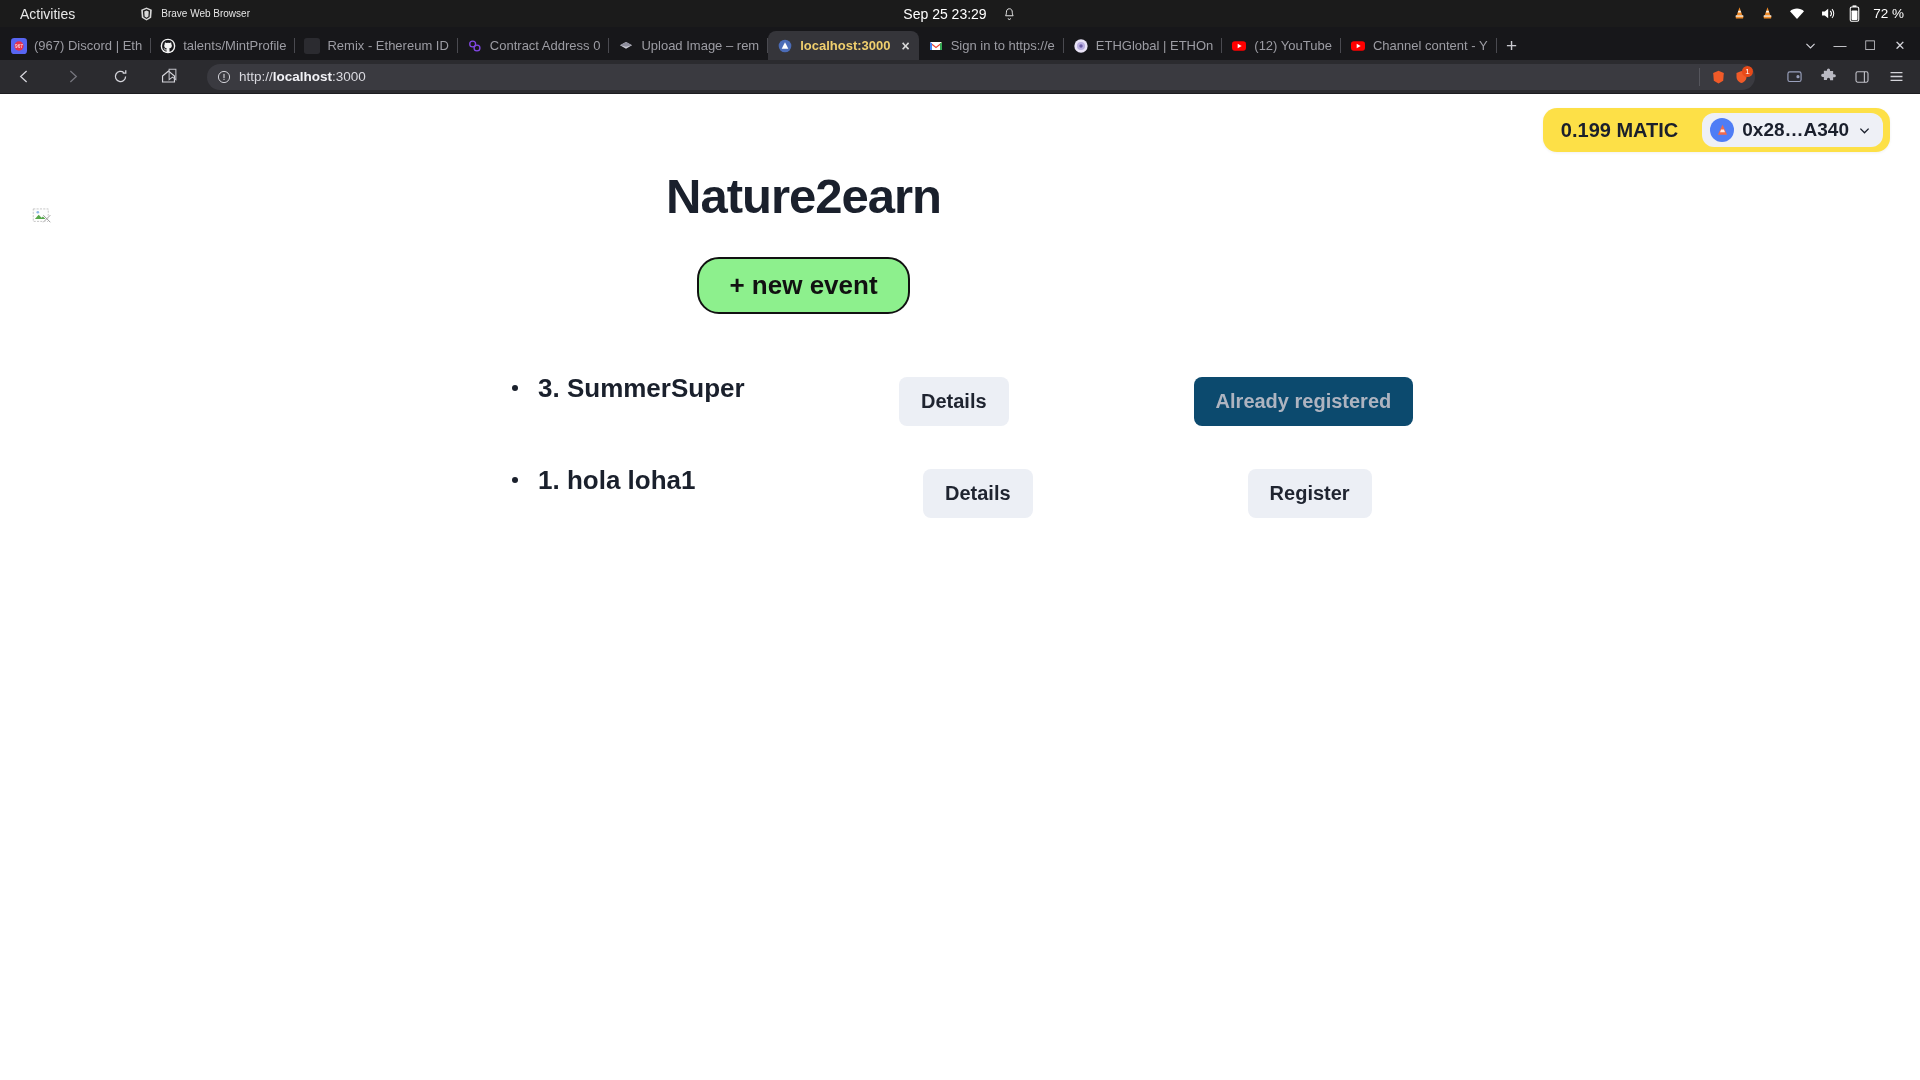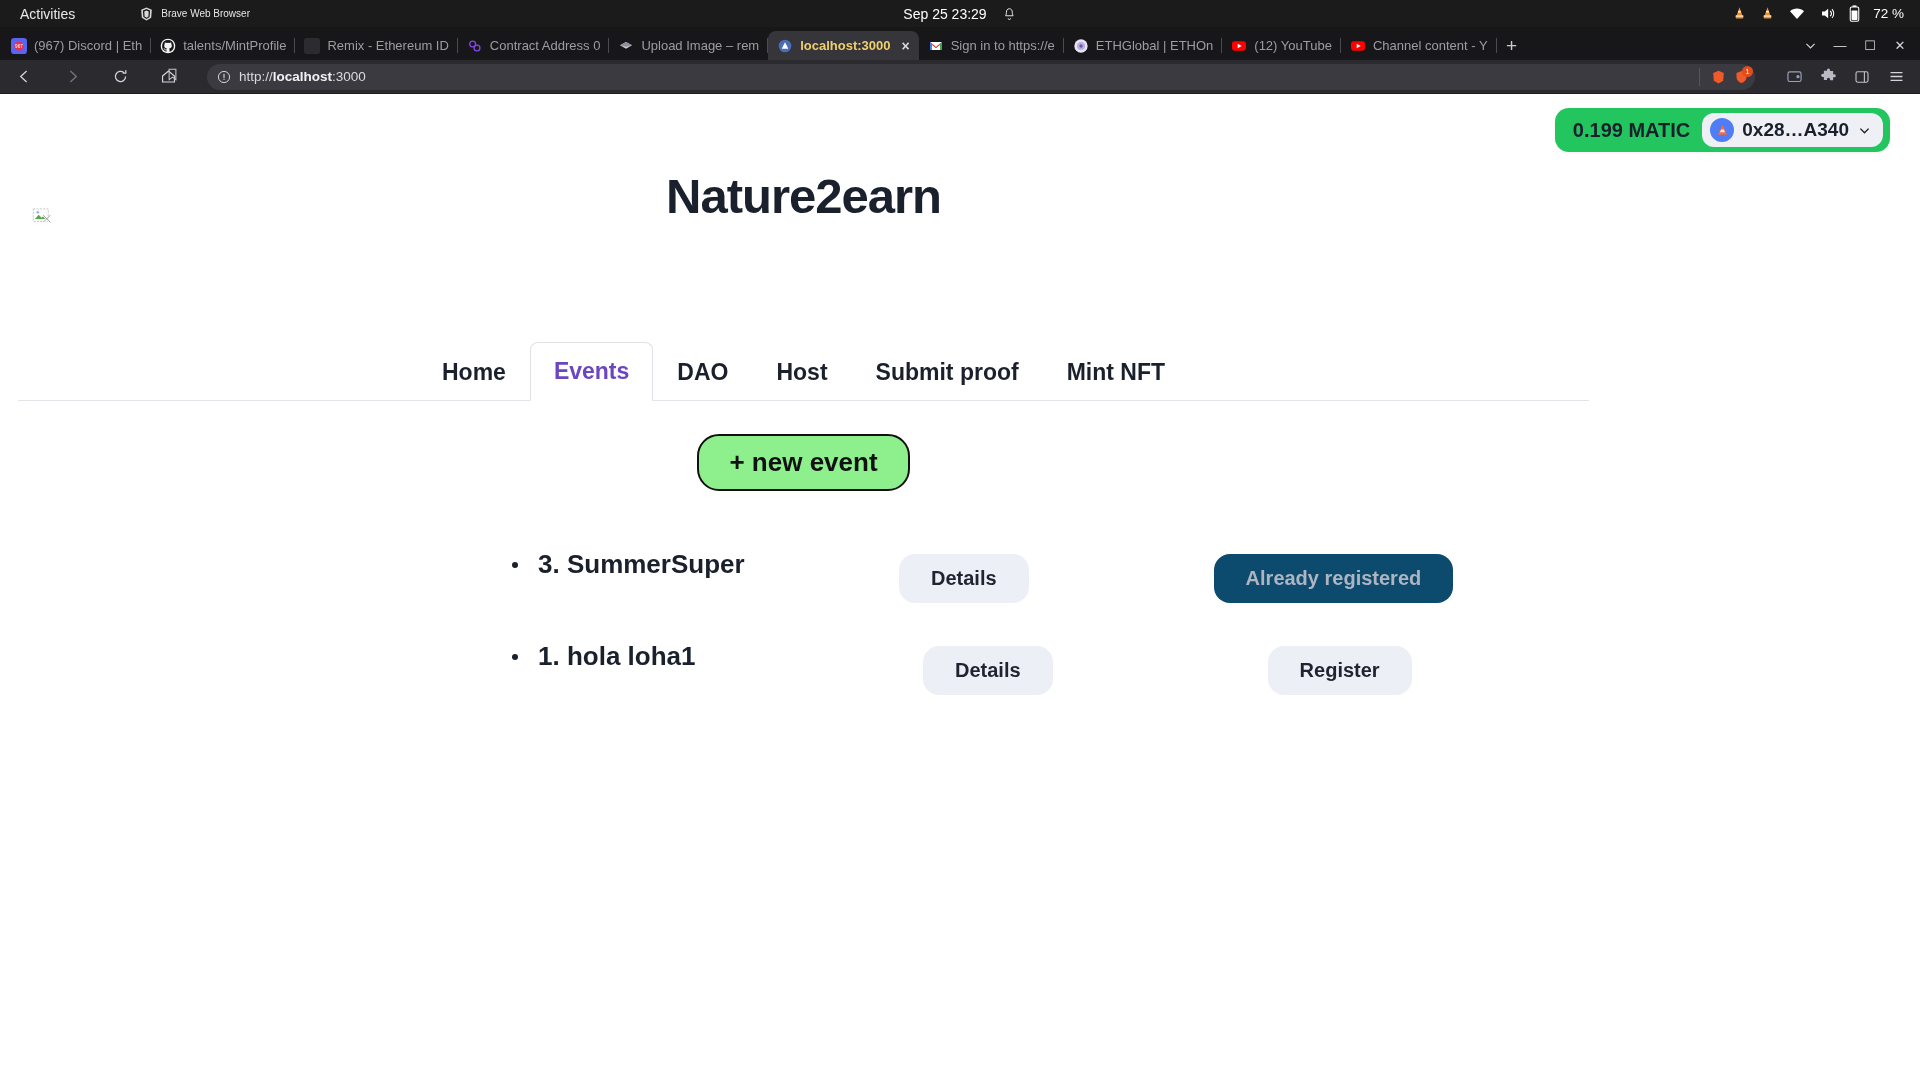--- a/index.html
+++ b/index.html
@@ -117,24 +117,24 @@
     width: 100%; height: calc(1080px - 27px - 33px - 35px);
     background: #ffffff;
     position: relative;
     overflow: hidden;
   }
   .wallet-wrap {
     position: absolute; right: 30px; top: 14px;
     display: flex; justify-content: flex-end;
   }
   .wallet-pill {
-    background: #22c55e;
+    background: #fde047;
     border-radius: 14px;
     padding: 5px 7px 5px 18px;
-    display: flex; align-items: center; gap: 12px;
+    display: flex; align-items: center; gap: 24px;
     box-shadow: 0 1px 3px rgba(0,0,0,0.06);
   }
   .wallet-balance { font-size: 20px; font-weight: bold; color: #1a1f2c; }
   .wallet-acct {
     background: #eef0f6; border-radius: 12px;
     padding: 5px 11px 5px 8px;
     display: flex; align-items: center; gap: 8px;
   }
   .avatar-blob {
     width: 24px; height: 24px; border-radius: 50%;
@@ -216,22 +216,22 @@
     position: absolute; left: 512px; top: 50%;
     width: 6px; height: 6px; background: #1a202c; border-radius: 50%;
     transform: translateY(-50%);
   }
   .event-name {
     font-size: 26px; font-weight: bold; color: #1a202c;
     width: 355px; margin-left: 28px;
   }
   .btn-std {
     background: #eceff5;
-    border: none; border-radius: 16px;
-    padding: 13px 32px;
+    border: none; border-radius: 8px;
+    padding: 13px 22px;
     font-size: 20px; font-weight: bold;
     color: #1f2430;
     font-family: "Liberation Sans", sans-serif;
     margin-top: 27px;
   }
   .btn-details { margin-left: 0px; }
   .btn-right { margin-left: 200px; }
   .btn-disabled {
     background: #0c4a6e;
     color: #aeb4c0;
@@ -496,31 +496,20 @@
       <rect x="1.5" y="3.5" width="18" height="15" fill="#fdfdfd" stroke="#bdbdbd" stroke-width="1" stroke-dasharray="2.5 1.5"></rect>
       <path d="M3.5 15.5 L8 10.5 L11.5 14 L14.5 11 L18 15.5 Z" fill="#56a84b"></path>
       <circle cx="7" cy="7.5" r="1.6" fill="#8fb8e8"></circle>
       <path d="M13.5 11 L22 19.5 M22 11 L13.5 19.5" stroke="#ffffff" stroke-width="2.6"></path>
       <path d="M13.5 11 L22 19.5 M22 11 L13.5 19.5" stroke="#9e9e9e" stroke-width="1.2"></path>
     </svg>
   </span>
 
   <h1 class="site-title">Nature2earn</h1>
 
-  <div class="tabs-row">
-    <div class="tabs-underline"></div>
-    <div class="tabs-inner">
-      <div class="navtab">Home</div>
-      <div class="navtab active">Events</div>
-      <div class="navtab">DAO</div>
-      <div class="navtab">Host</div>
-      <div class="navtab">Submit proof</div>
-      <div class="navtab">Mint NFT</div>
-    </div>
-  </div>
 
   <div class="new-event-row">
     <button class="btn-new-event">+ new event</button>
   </div>
 
   <ul class="events-list">
     <li class="event-row row1">
       <span class="bullet"></span>
       <span class="event-name">3. SummerSuper</span>
       <button class="btn-std btn-details">Details</button>

